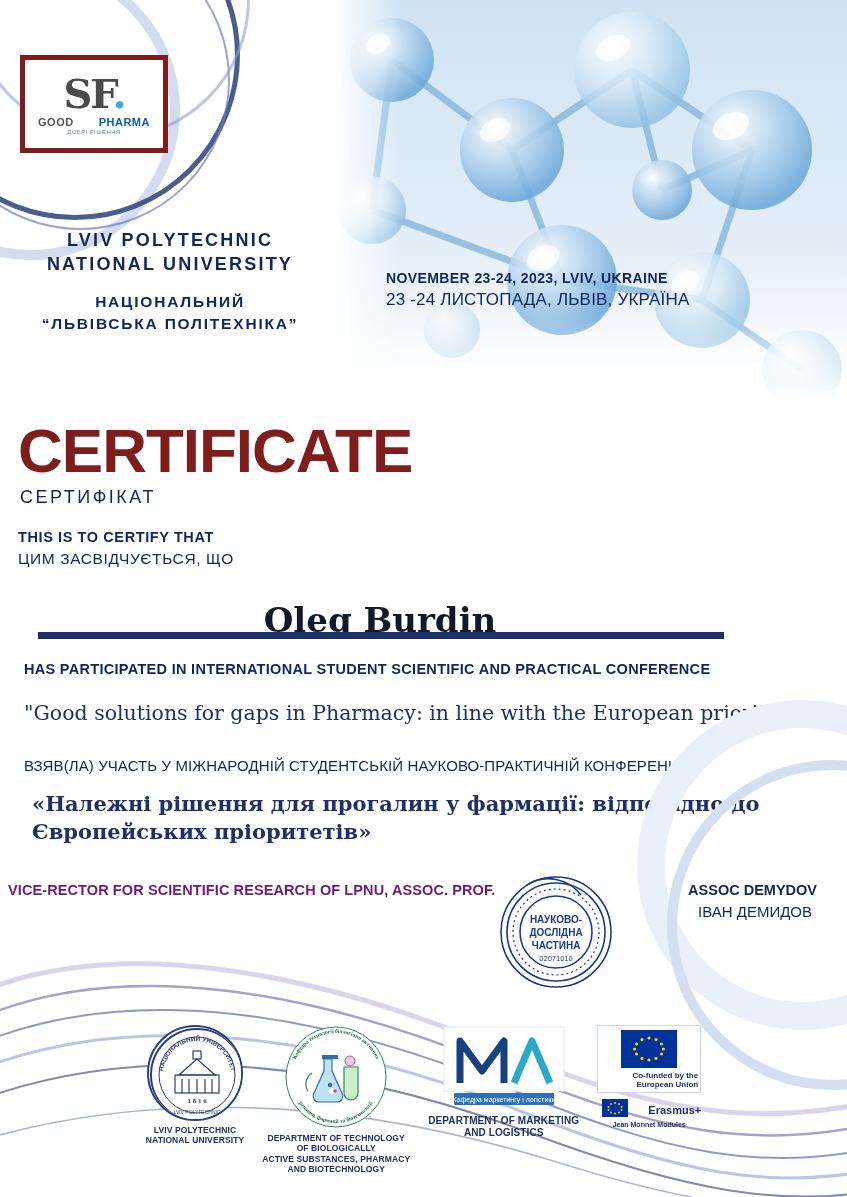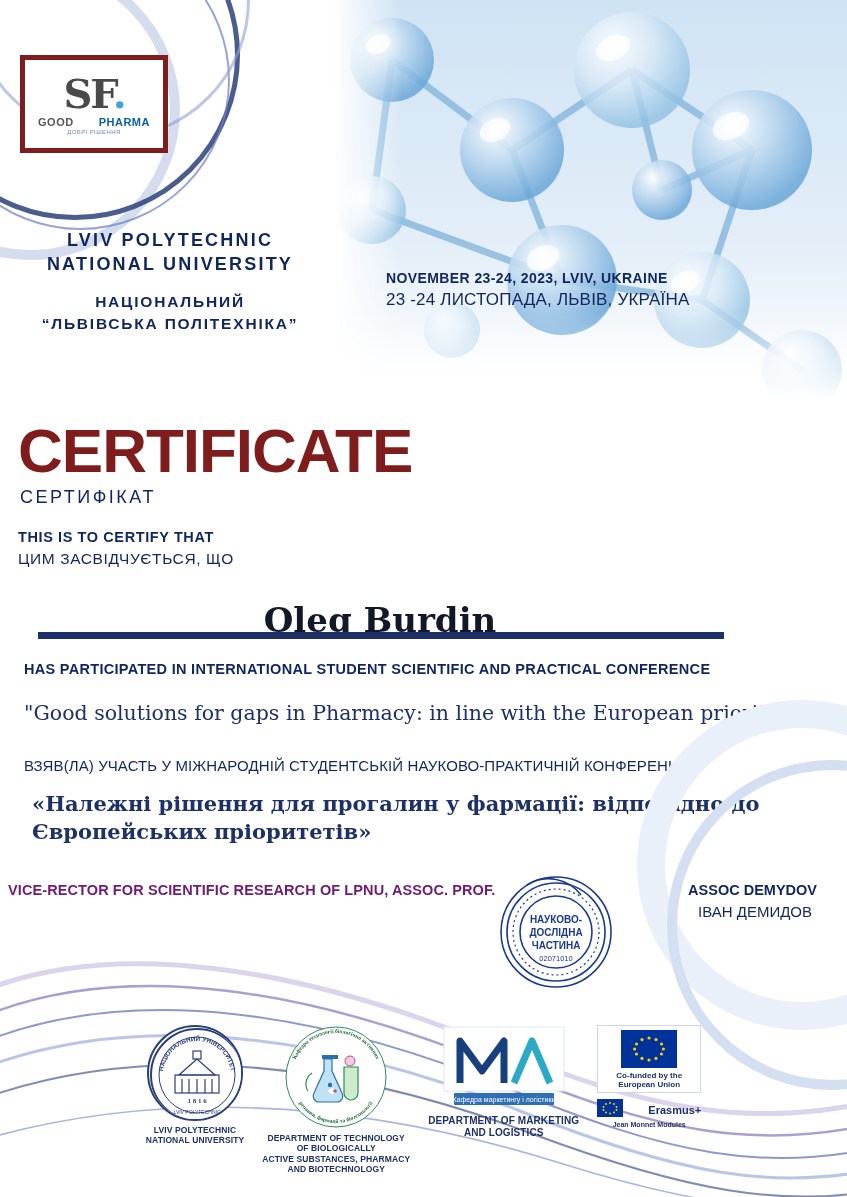--- a/index.html
+++ b/index.html
@@ -228,21 +228,21 @@
     position: relative; margin: 0 auto;
     background: #fff;
     overflow: hidden;
   }
 
   .chem { width: 104px; height: 104px; margin: 0 auto; position: relative; }
   .ma { width: 124px; height: 86px; margin: 0 auto; }
   .eu { width: 104px; }
   .eu-top {
     background:#fff; border:1px solid #cfd7e6; padding:4px 2px 2px;
-    text-align:center;
+    text-align:right;
   }
   .eu-flag {
     width: 56px; height: 38px; background: #003399; margin: 0 auto;
     position: relative; border-radius: 2px;
   }
   .eu-label { font-size: 8px; font-weight: bold; color: #1d3068; line-height: 1.2; margin-top: 3px; }
   .eu-bottom { margin-top: 6px; text-align: center; }
   .erasmus {
     font-size: 11px; font-weight: bold; color: #1d3068;
   }
@@ -493,21 +493,21 @@
                 <circle cx="21" cy="9.6" r="1.6"></circle>
             </g>
           </svg>
         </div>
         <div class="eu-label">
           <div>Co-funded by the</div>
           <div>European Union</div>
         </div>
       </div>
       <div class="eu-bottom">
-        <div style="display:flex;align-items:center;justify-content:space-between;gap:20px;">
+        <div style="display:flex;align-items:center;justify-content:flex-end;gap:20px;">
           <span>
             <svg width="26" height="18" viewBox="0 0 26 18" xmlns="http://www.w3.org/2000/svg">
               <rect width="26" height="18" fill="#003399"></rect>
               <g fill="#FFCC00">
                 <circle cx="13" cy="4" r="1"></circle>
                   <circle cx="17" cy="5" r="1"></circle>
                 <circle cx="19.5" cy="8" r="1"></circle>
                   <circle cx="19.5" cy="11" r="1"></circle>
                 <circle cx="17" cy="13.6" r="1"></circle>
                   <circle cx="13" cy="14.6" r="1"></circle>

